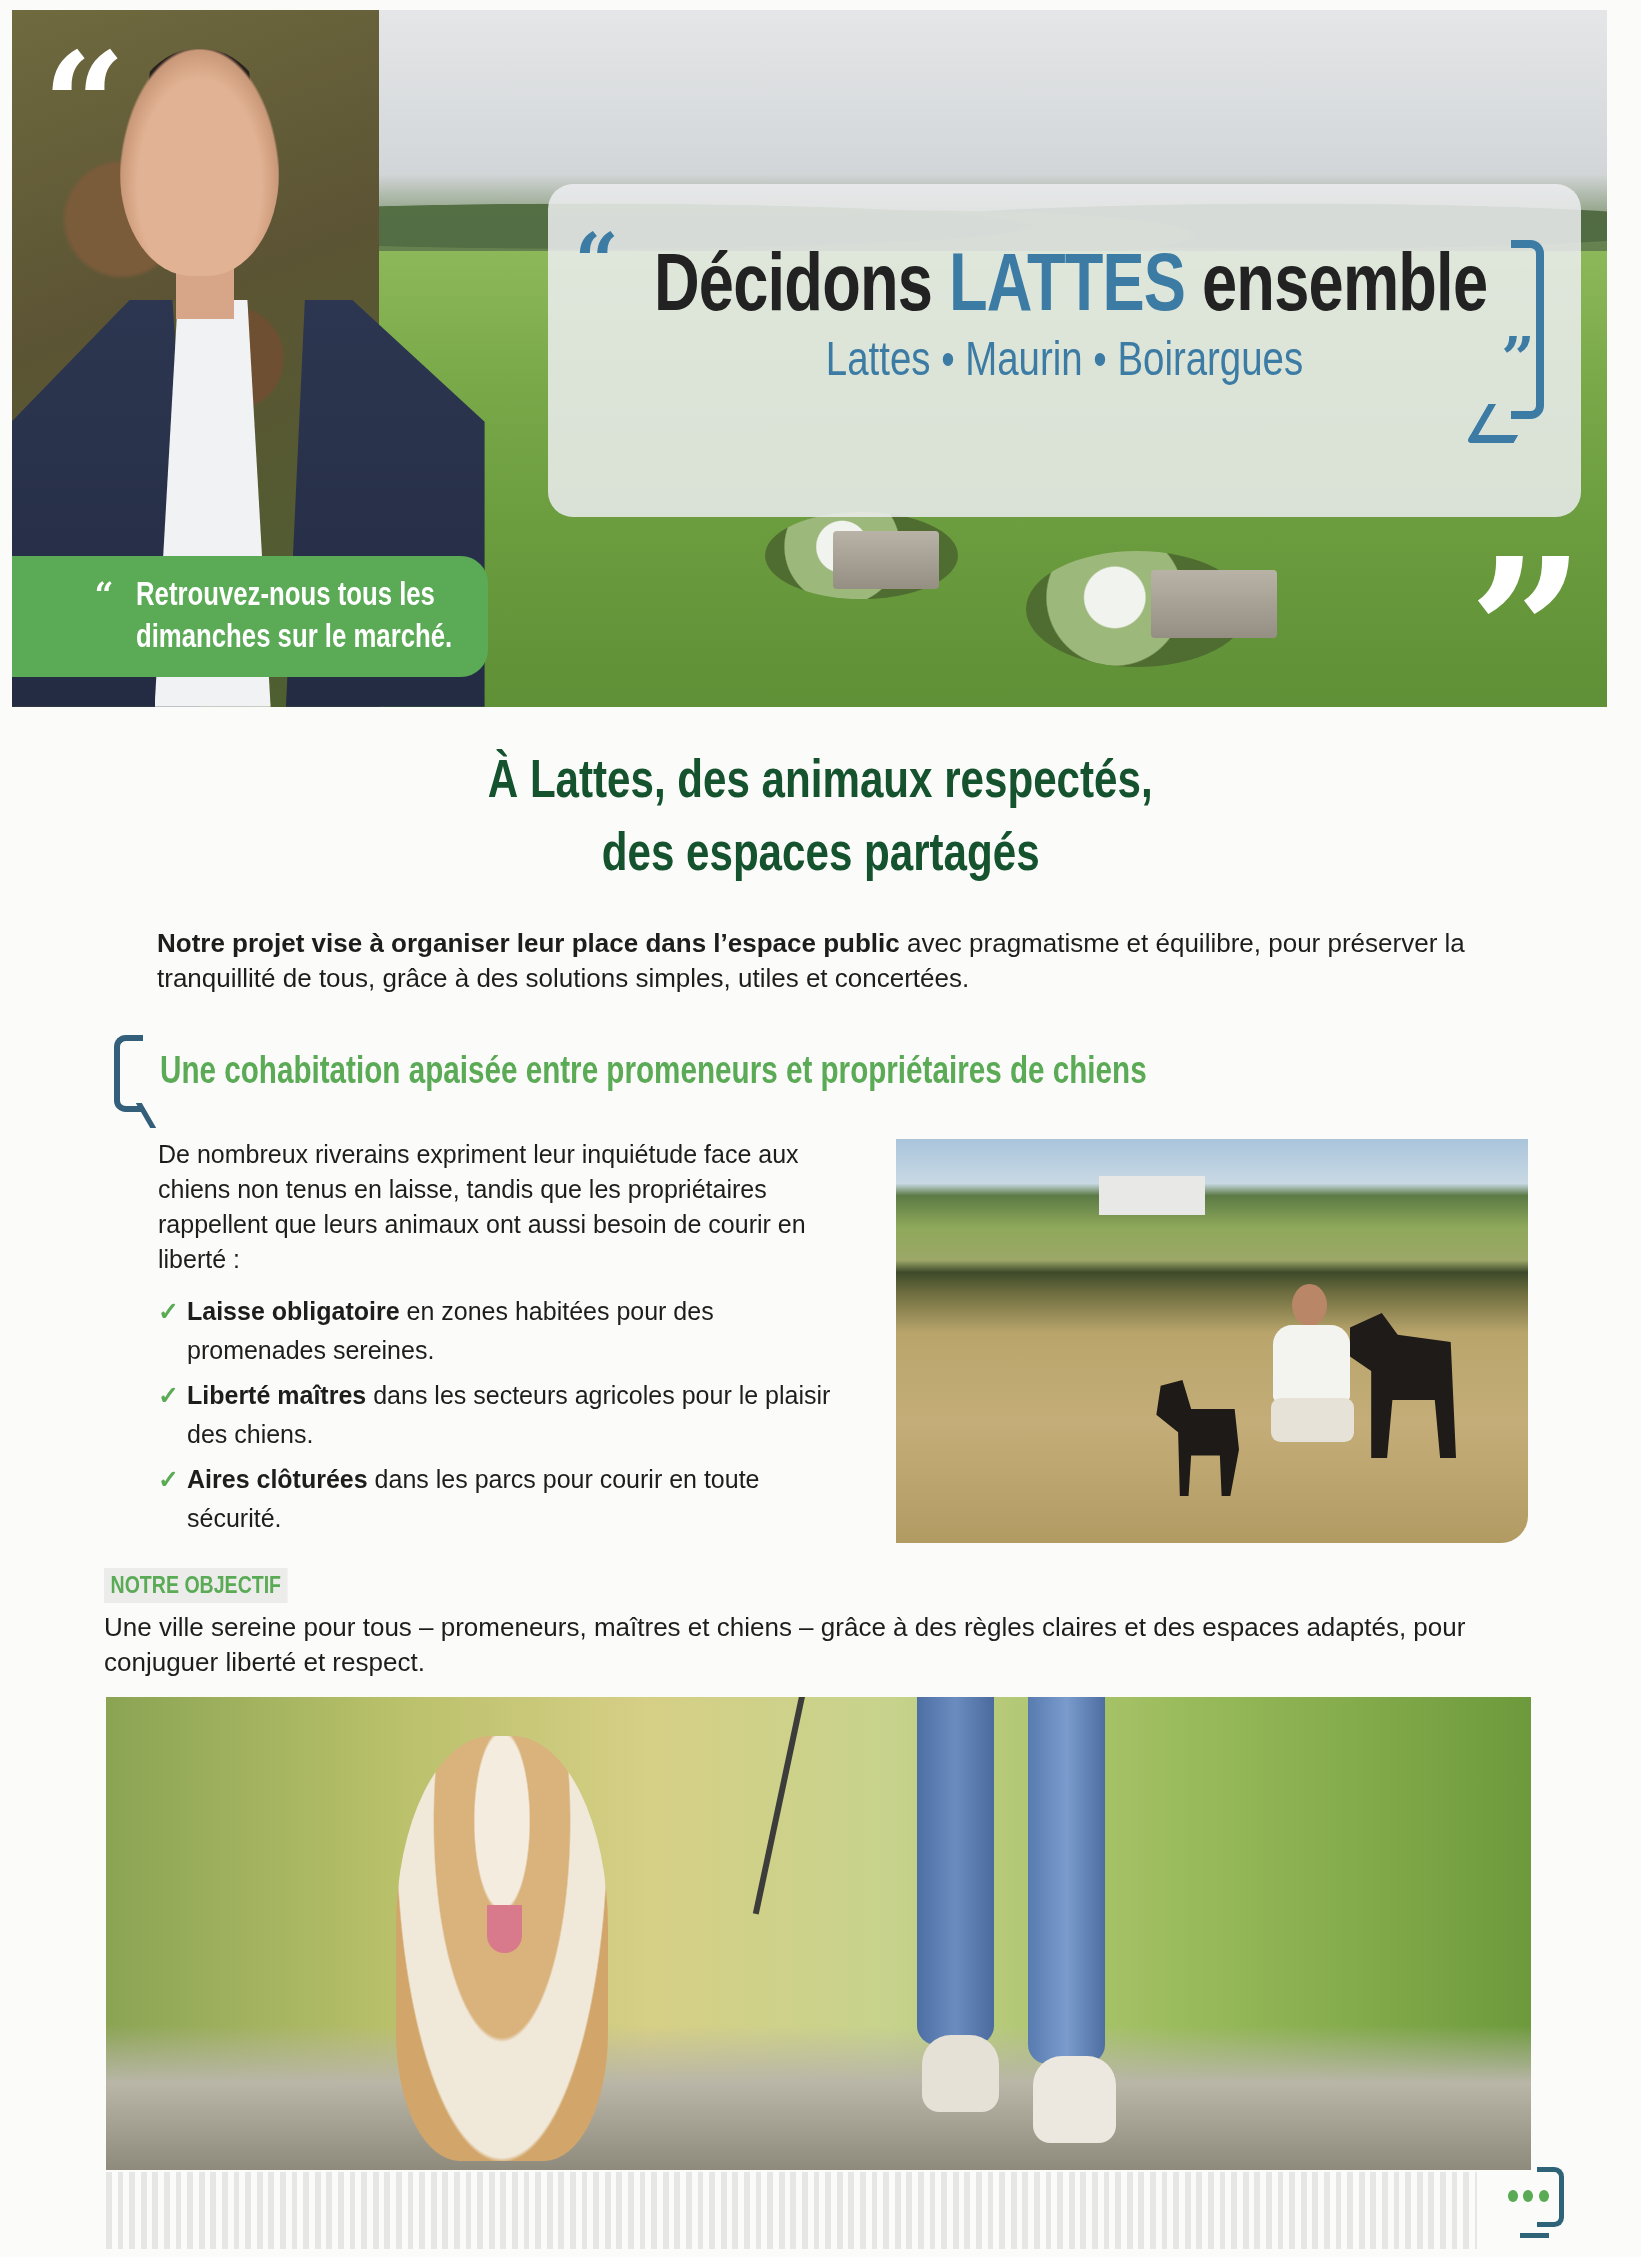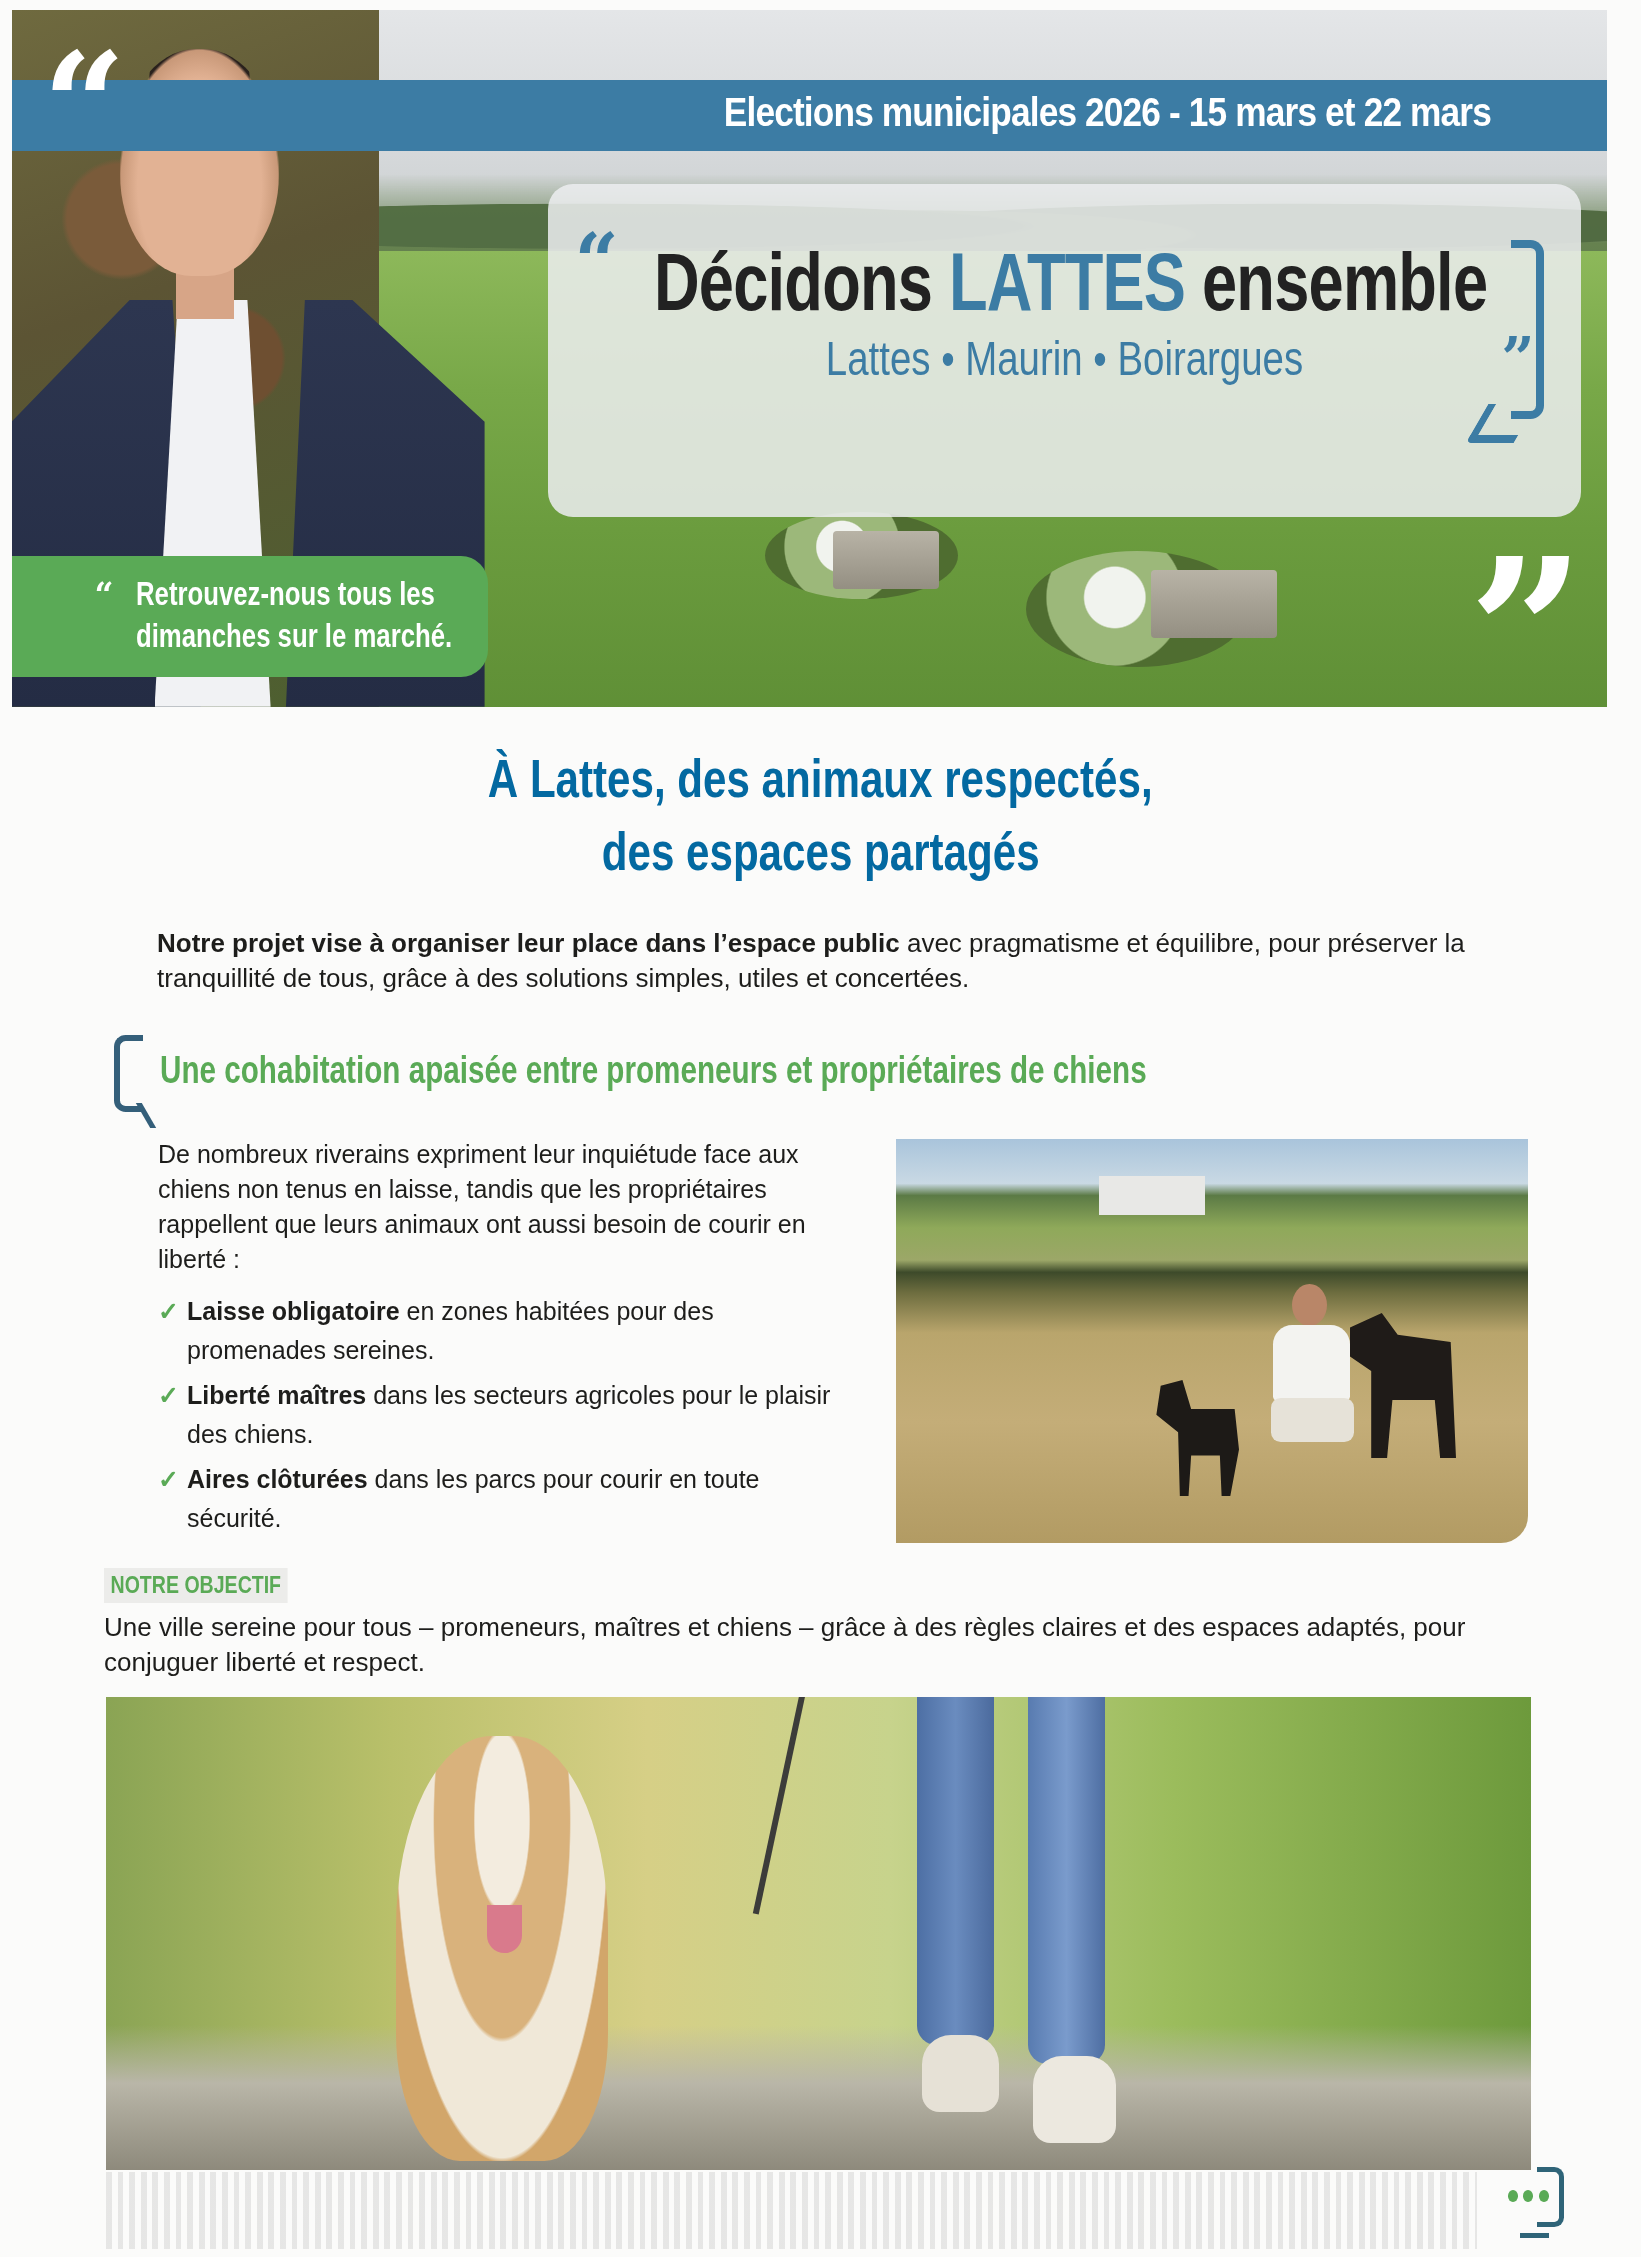--- a/index.html
+++ b/index.html
@@ -81,21 +81,21 @@
   .market-pill .q { position: absolute; left: 83px; top: 19.3px; font-family: "DejaVu Serif", serif; font-weight: bold;
     font-size: 33px; color: #fff; letter-spacing: -2.9px; }
   .market-pill .txt { position: absolute; left: 124px; top: 17.4px; font-weight: bold; font-size: 33px; line-height: 42px;
     color: #fff; transform: scaleX(.78); transform-origin: left center; white-space: nowrap; }
 
   .close-quote-big { position: absolute; right: 39px; top: 521px; font-family: "DejaVu Serif", serif; font-weight: bold;
     font-size: 203px; line-height: 1; color: #ffffff; letter-spacing: -17.4px; z-index: 3; }
 
   
   .headline { position: absolute; left: 0; width: 1641px; top: 742px; text-align: center;
-    font-weight: bold; font-size: 54px; line-height: 73px; color: #0369a1; }
+    font-weight: bold; font-size: 54px; line-height: 73px; color: #14532d; }
   .headline span { display: inline-block; transform: scaleX(.78); white-space: nowrap; }
 
   .intro { position: absolute; left: 157px; top: 891px; width: 1371px; font-size: 26px; line-height: 35px; color: #1d1d1b; }
   .intro b { font-weight: bold; }
 
   .section-title-wrap { position: absolute; left: 114px; top: 1033px; width: 1352px; height: 97px; text-align: right; }
   .section-bracket { position: absolute; left: 0; top: 1.9px; width: 29px; height: 77px;
     border: 6.8px solid #345f7a; border-right: none; border-radius: 11.6px 0 0 11.6px; }
   .section-bracket-tail { position: absolute; left: 7.7px; top: 70px; width: 27px; height: 25px;
     border-right: 6.8px solid #345f7a; transform: skewX(30deg); }
@@ -161,23 +161,20 @@
   <div class="stone" style="left:821px;top:521px;width:106px;height:58px;"></div>
   <div class="stone" style="left:1139px;top:560px;width:126px;height:68px;"></div>
 
   <div class="candidate">
     <div class="jacket"></div>
     <div class="shirt"></div>
     <div class="neck"></div>
     <div class="head"></div>
   </div>
 
-  <div class="date-bar">
-    <span class="date-text">Elections municipales 2026 - 15 mars et 22 mars</span>
-  </div>
   <div class="open-quote-big">“</div>
 
   <div class="slogan-box">
     <span class="q-open">“</span>
     <div class="title">
       <span>Décidons </span><span class="accent">LATTES</span><span> ensemble</span>
     </div>
     <div class="towns">Lattes • Maurin • Boirargues</div>
     <span class="q-close">”</span>
     <div class="bracket"></div>

